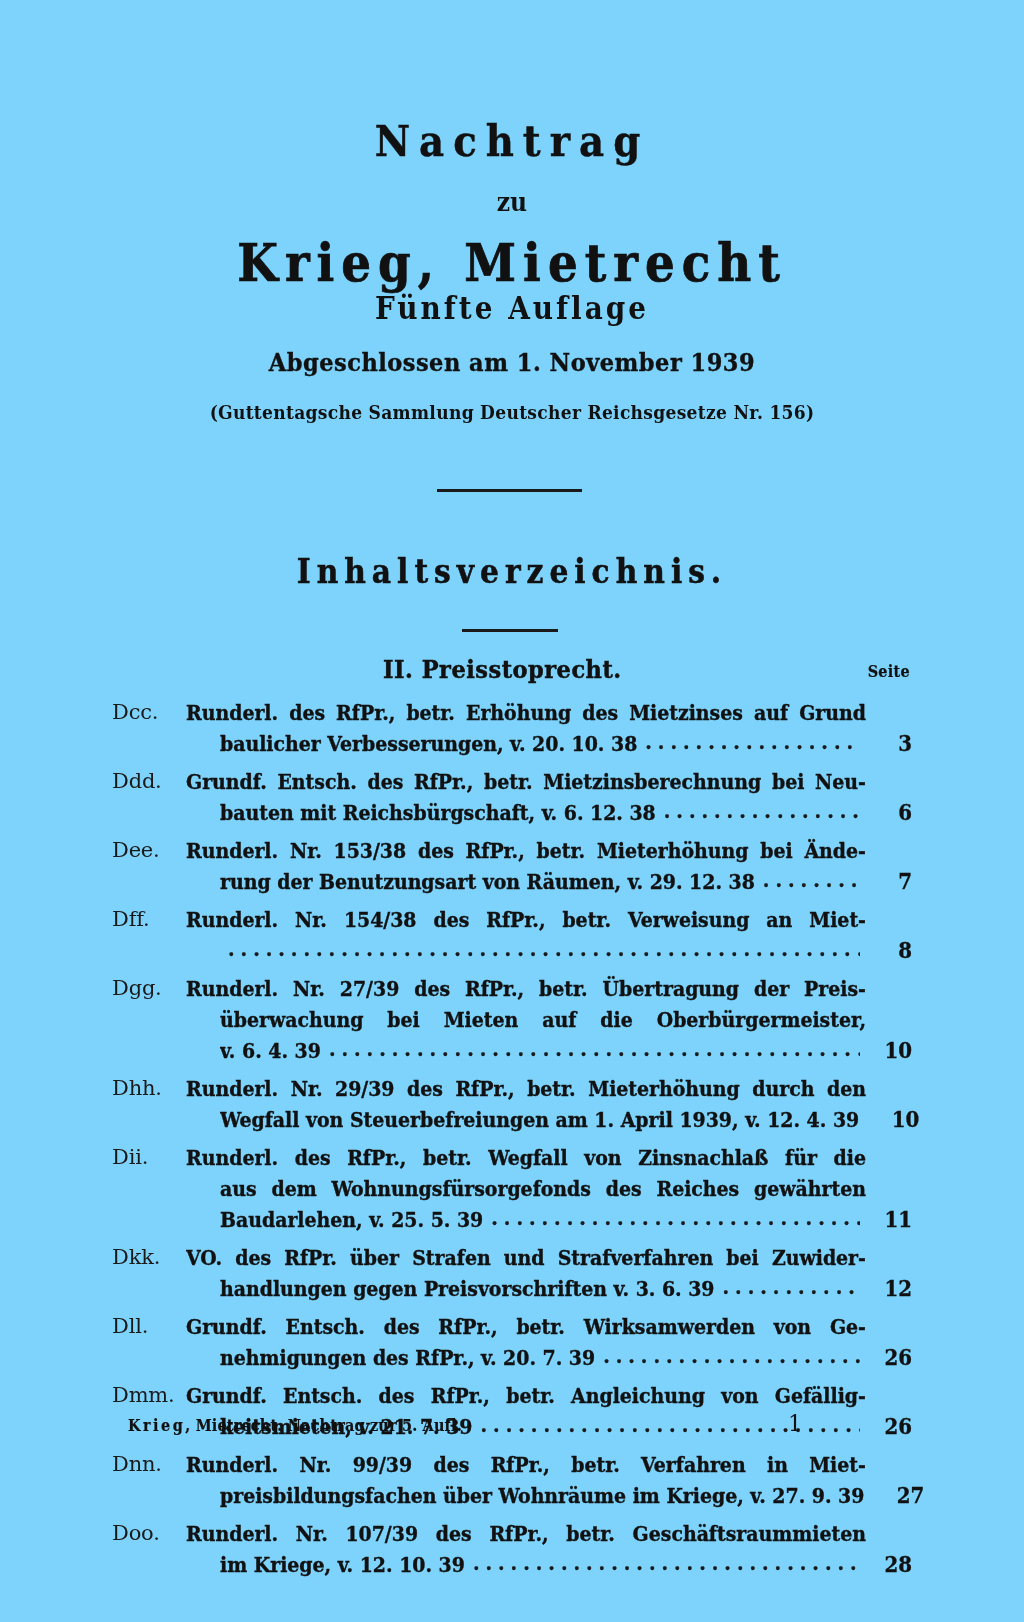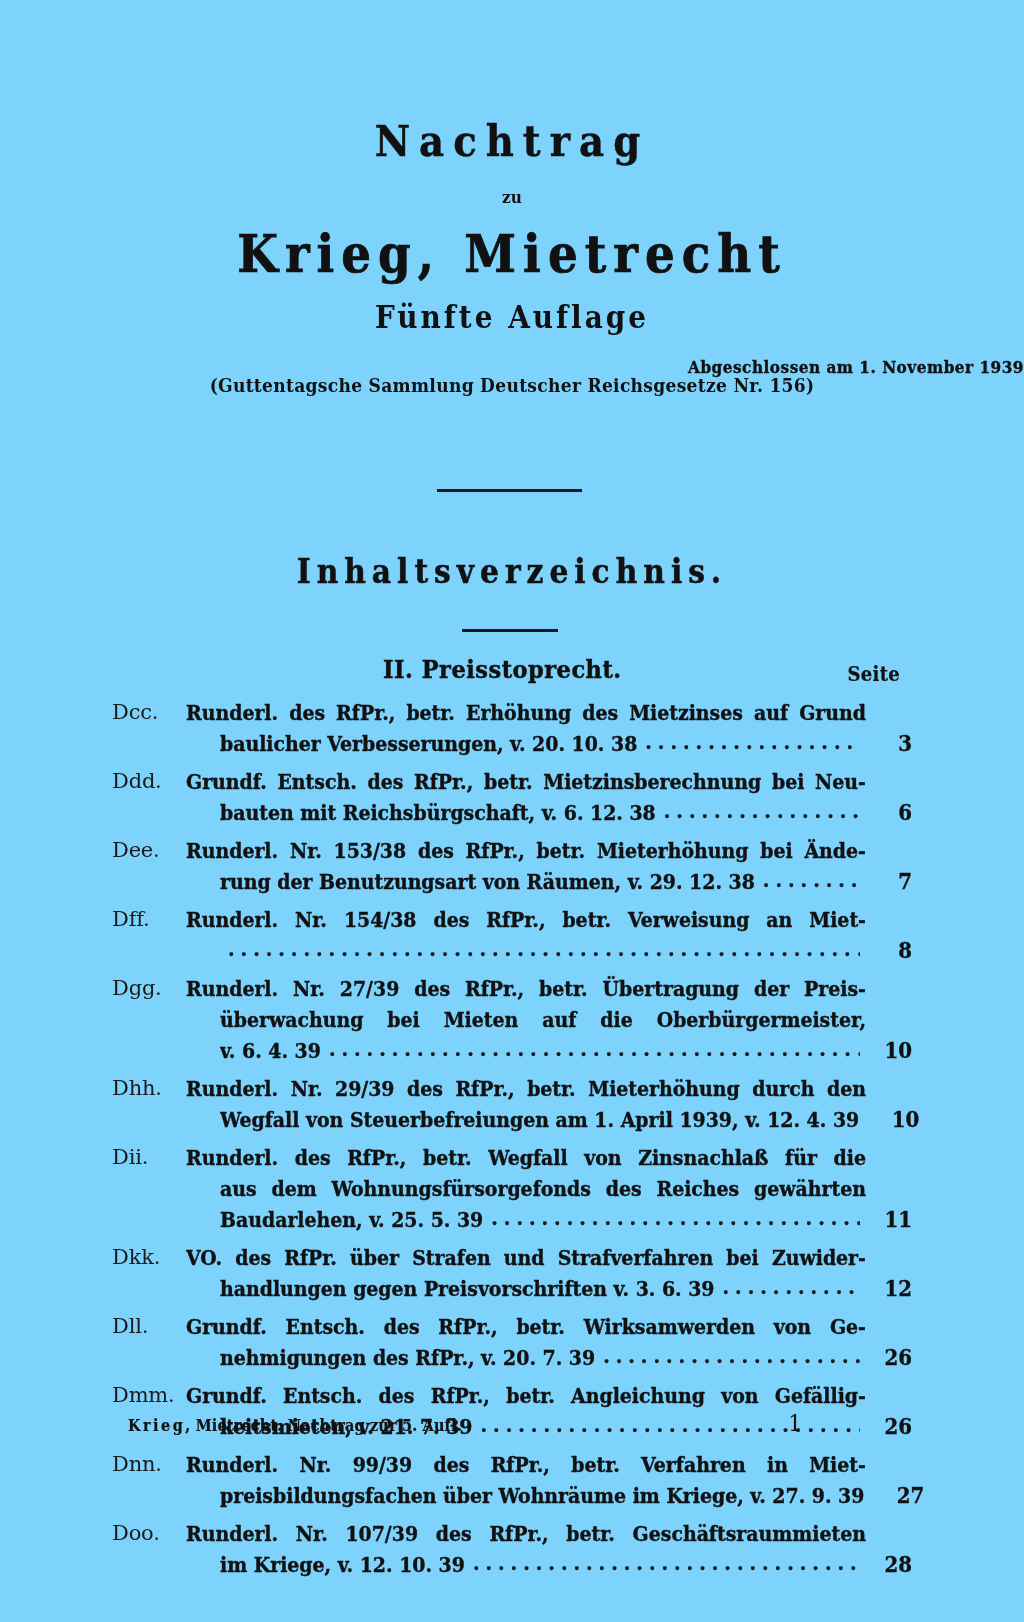--- a/index.html
+++ b/index.html
@@ -32,42 +32,42 @@
     font-stretch: condensed;
   }
   .t-nachtrag {
     font-size: 43px;
     letter-spacing: 9px;
     line-height: 1;
     margin-bottom: 26px;
     -webkit-text-stroke: 0.4px #111;
   }
   .t-zu {
-    font-size: 17px;
+    font-size: 26px;
     line-height: 1;
     margin-bottom: 22px;
   }
   .t-main {
     font-size: 52px;
     letter-spacing: 7px;
     line-height: 1;
-    margin-bottom: 22px;
+    margin-bottom: 4px;
     -webkit-text-stroke: 0.7px #111;
   }
   .t-auflage {
     font-size: 31px;
     letter-spacing: 3px;
     line-height: 1;
     margin-bottom: 26px;
   }
   .t-abgeschlossen {
-    font-size: 17px;
+    font-size: 25px;
     letter-spacing: 0.5px;
     line-height: 1;
-    text-align: right;
+    margin-bottom: 28px;
     -webkit-text-stroke: 0.35px #111;
   }
   .t-sammlung {
     font-size: 19px;
     letter-spacing: 0.3px;
     line-height: 1;
   }
   .rule-top {
     position: absolute;
     left: 437px;
@@ -108,23 +108,23 @@
   .section-title {
     position: absolute;
     left: 271px;
     top: 0;
     font-size: 25px;
     letter-spacing: 0.5px;
     -webkit-text-stroke: 0.45px #111;
   }
   .section-seite {
     position: absolute;
-    right: 12px;
+    right: 2px;
     top: 7px;
-    font-size: 20px;
+    font-size: 16px;
     letter-spacing: 0.3px;
     text-align: right;
     -webkit-text-stroke: 0.2px #111;
   }
 
   
   .toc-list {
     position: absolute;
     left: 112px;
     top: 697px;

